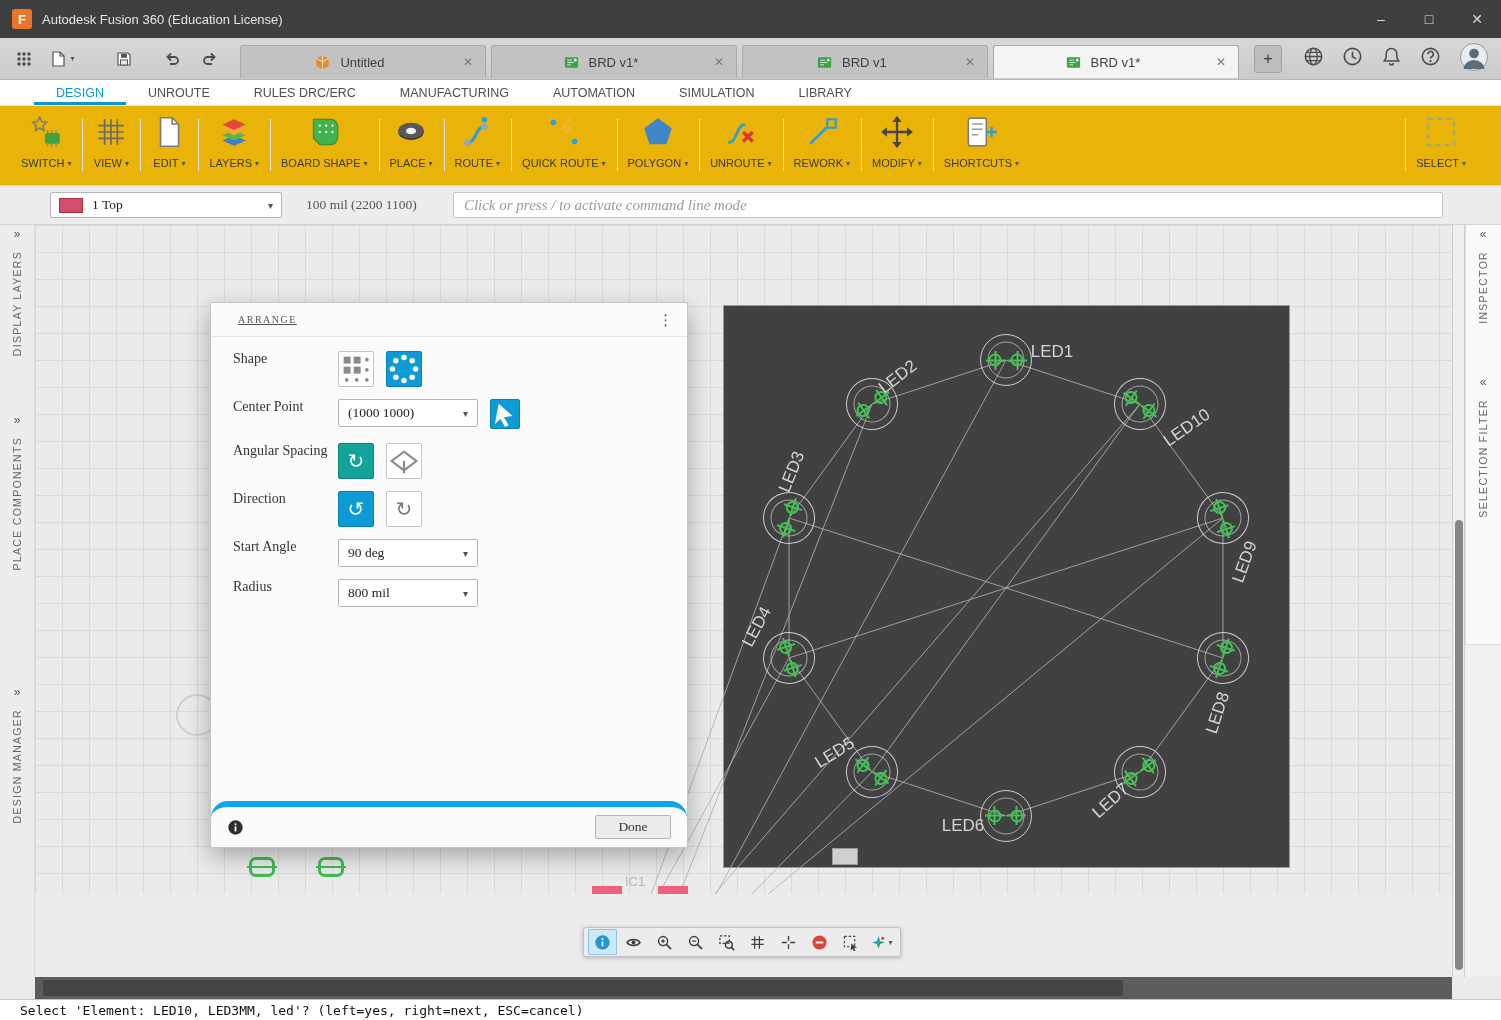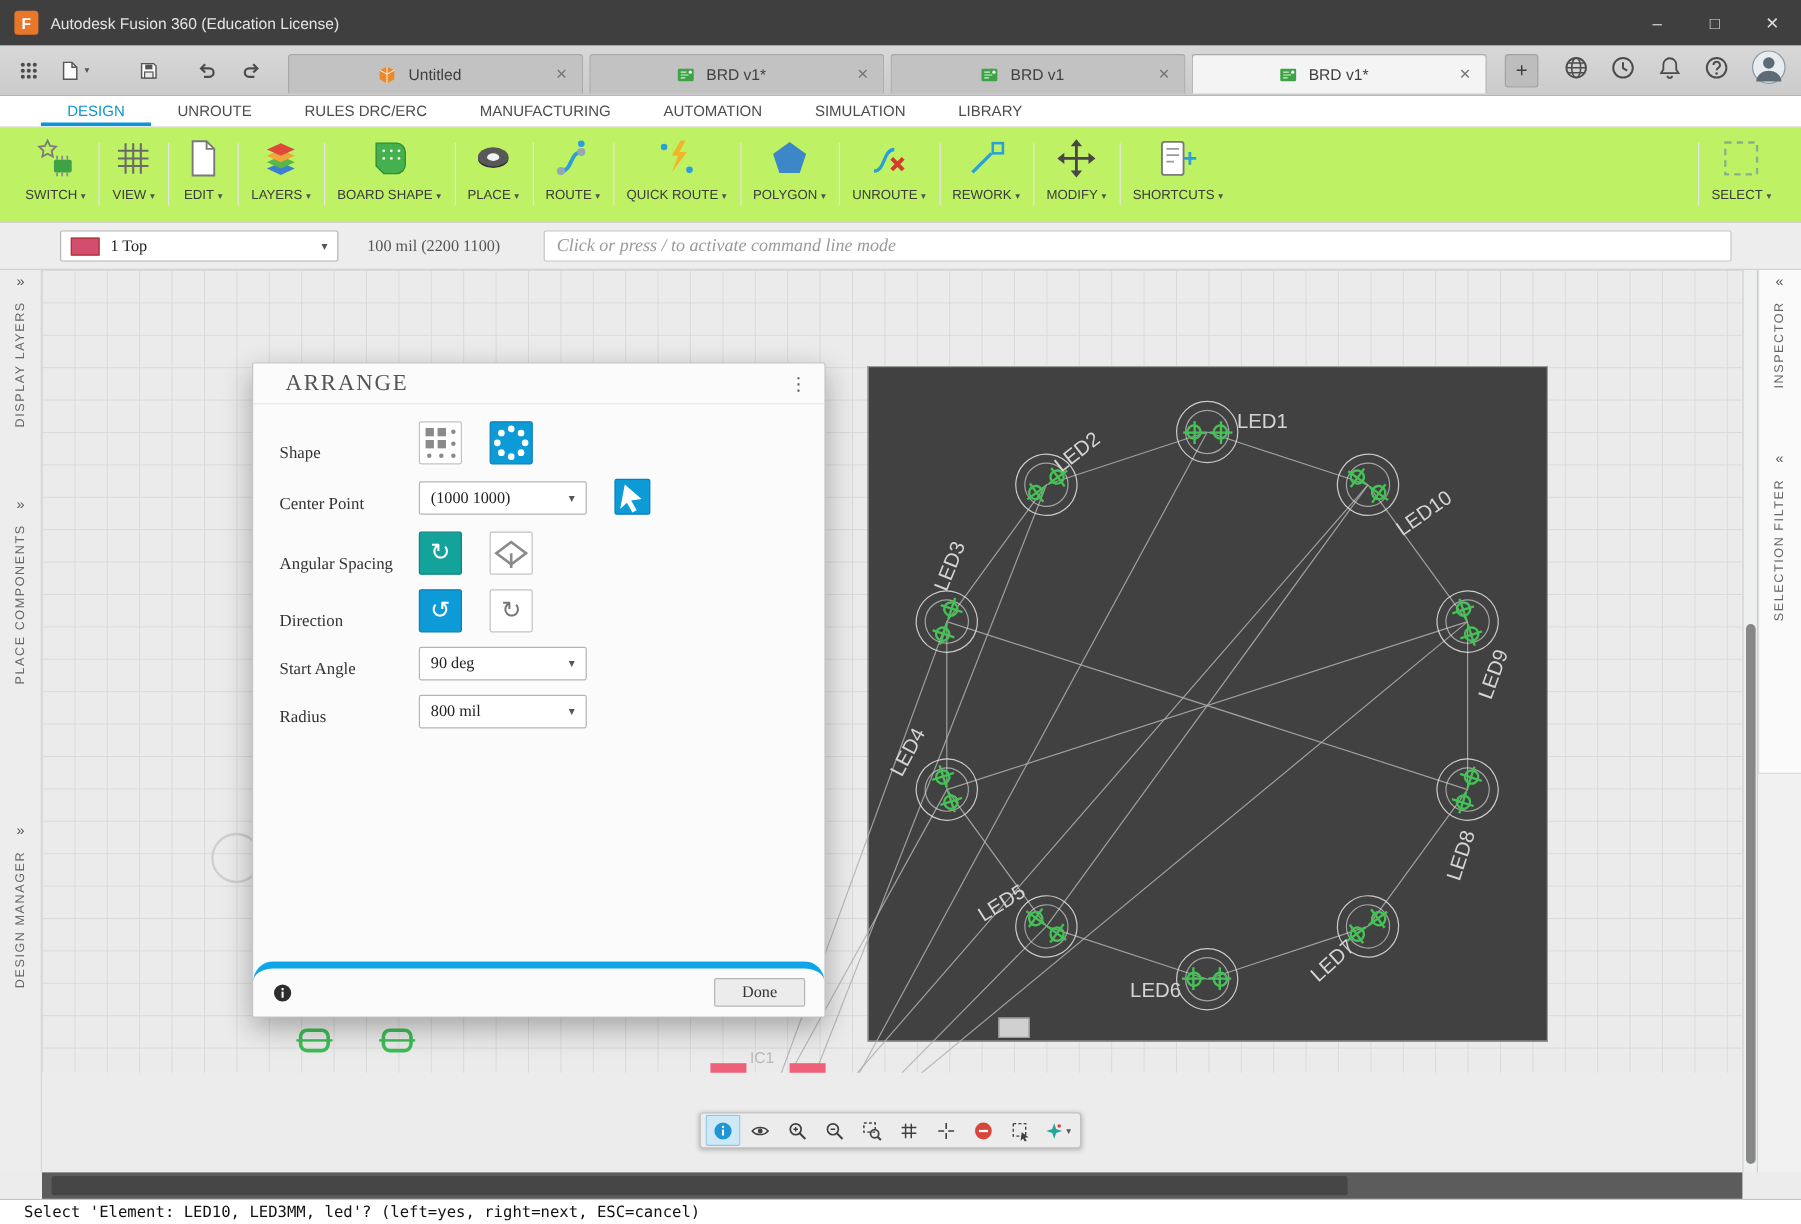--- a/index.html
+++ b/index.html
@@ -43,22 +43,22 @@
   #global-icons .icon { width:21px; height:21px; }
   #global-icons .icon.big { width:30px; height:30px; }
 
   
   #menu-row { height:26px; background:#fff; border-bottom:1px solid #e6e6e6; display:flex;
               align-items:stretch; padding-left:34px; }
   .menu-item { padding:0 22px; display:flex; align-items:center; font-size:12.5px; color:#4d4d4d; }
   .menu-item.active { color:#0a96d2; box-shadow:inset 0 -3px 0 #0a96d2; }
 
   
-  #tool-row { height:80px; background:#bef264; border-bottom:1px solid #d4d4d4; display:flex;
-              align-items:stretch; padding:3px 14px 0 10px; }
+  #tool-row { height:80px; background:#eab308; border-bottom:1px solid #d4d4d4; display:flex;
+              align-items:stretch; padding:3px 24px 0 10px; }
   .tool { position:relative; display:flex; flex-direction:column; align-items:center;
           justify-content:flex-start; padding:3px 11px 0 11px; }
   .tool + .tool::before { content:''; position:absolute; left:0; top:10px; bottom:14px; width:1px; background:#e4e4e4; }
   .tool-icon { width:36px; height:36px; margin-top:2px; }
   .tool-label { margin-top:7px; font-size:11px; color:#3a3a3a; white-space:nowrap; display:flex; align-items:center; }
   .push-right { margin-left:auto; }
 
   
   #layer-bar { height:39px; background:#ededed; border-bottom:1px solid #d2d2d2; display:flex;
                align-items:center; padding-left:50px; }
@@ -134,23 +134,23 @@
   #bottom-scroll .filler-r { flex:1; background:#ececec; }
   #status-bar { height:21px; background:#fff; border-top:1px solid #c4c4c4; display:flex; align-items:center;
                 padding-left:20px; font-family:"DejaVu Sans Mono",monospace; font-size:13px; color:#111; }
 
   
   #arrange-dialog { position:absolute; left:210px; top:302px; width:478px; height:546px; background:#fbfbfb;
                     border:1px solid #c5c5c5; border-radius:2px; z-index:60;
                     box-shadow:0 8px 24px rgba(0,0,0,.3); }
   .dlg-header { height:34px; display:flex; align-items:center; padding:0 14px 0 27px;
                 border-bottom:1px solid #e6e6e6; }
-  .dlg-title { font-family:"Liberation Serif",serif; font-size:19px; letter-spacing:1.5px; color:#555; }
+  .dlg-title { font-family:"Liberation Serif",serif; font-size:10px; letter-spacing:1.5px; color:#555;text-decoration:underline; }
   .dlg-kebab { margin-left:auto; color:#555; font-size:15px; }
-  .dlg-row { position:absolute; left:22px; right:16px; display:flex; align-items:flex-end;gap:11px; }
+  .dlg-row { position:absolute; left:22px; right:16px; display:flex; align-items:flex-start; }
   .dlg-label { width:105px; font-family:"Liberation Serif",serif; font-size:14px; color:#333; flex-shrink:0; }
   .icon-btn { width:36px; height:36px; border:1px solid #c2c2c2; background:#fff; border-radius:2px;
               display:flex; align-items:center; justify-content:center; margin-right:12px; }
   .icon-btn.sel-blue { background:#0d9bd8; border-color:#0a7fb3; }
   .icon-btn.sel-teal { background:#14a39b; border-color:#0d837d; }
   .glyph { font-size:20px; color:#777; line-height:1; }
   .sel-blue .glyph, .sel-teal .glyph { color:#fff; }
   .dd { width:140px; height:28px; border:1px solid #b5b5b5; background:#fff; border-radius:2px;
         display:flex; align-items:center; padding:0 9px; }
   .dd-val { flex:1; font-family:"Liberation Serif",serif; font-size:13.5px; color:#222; }

